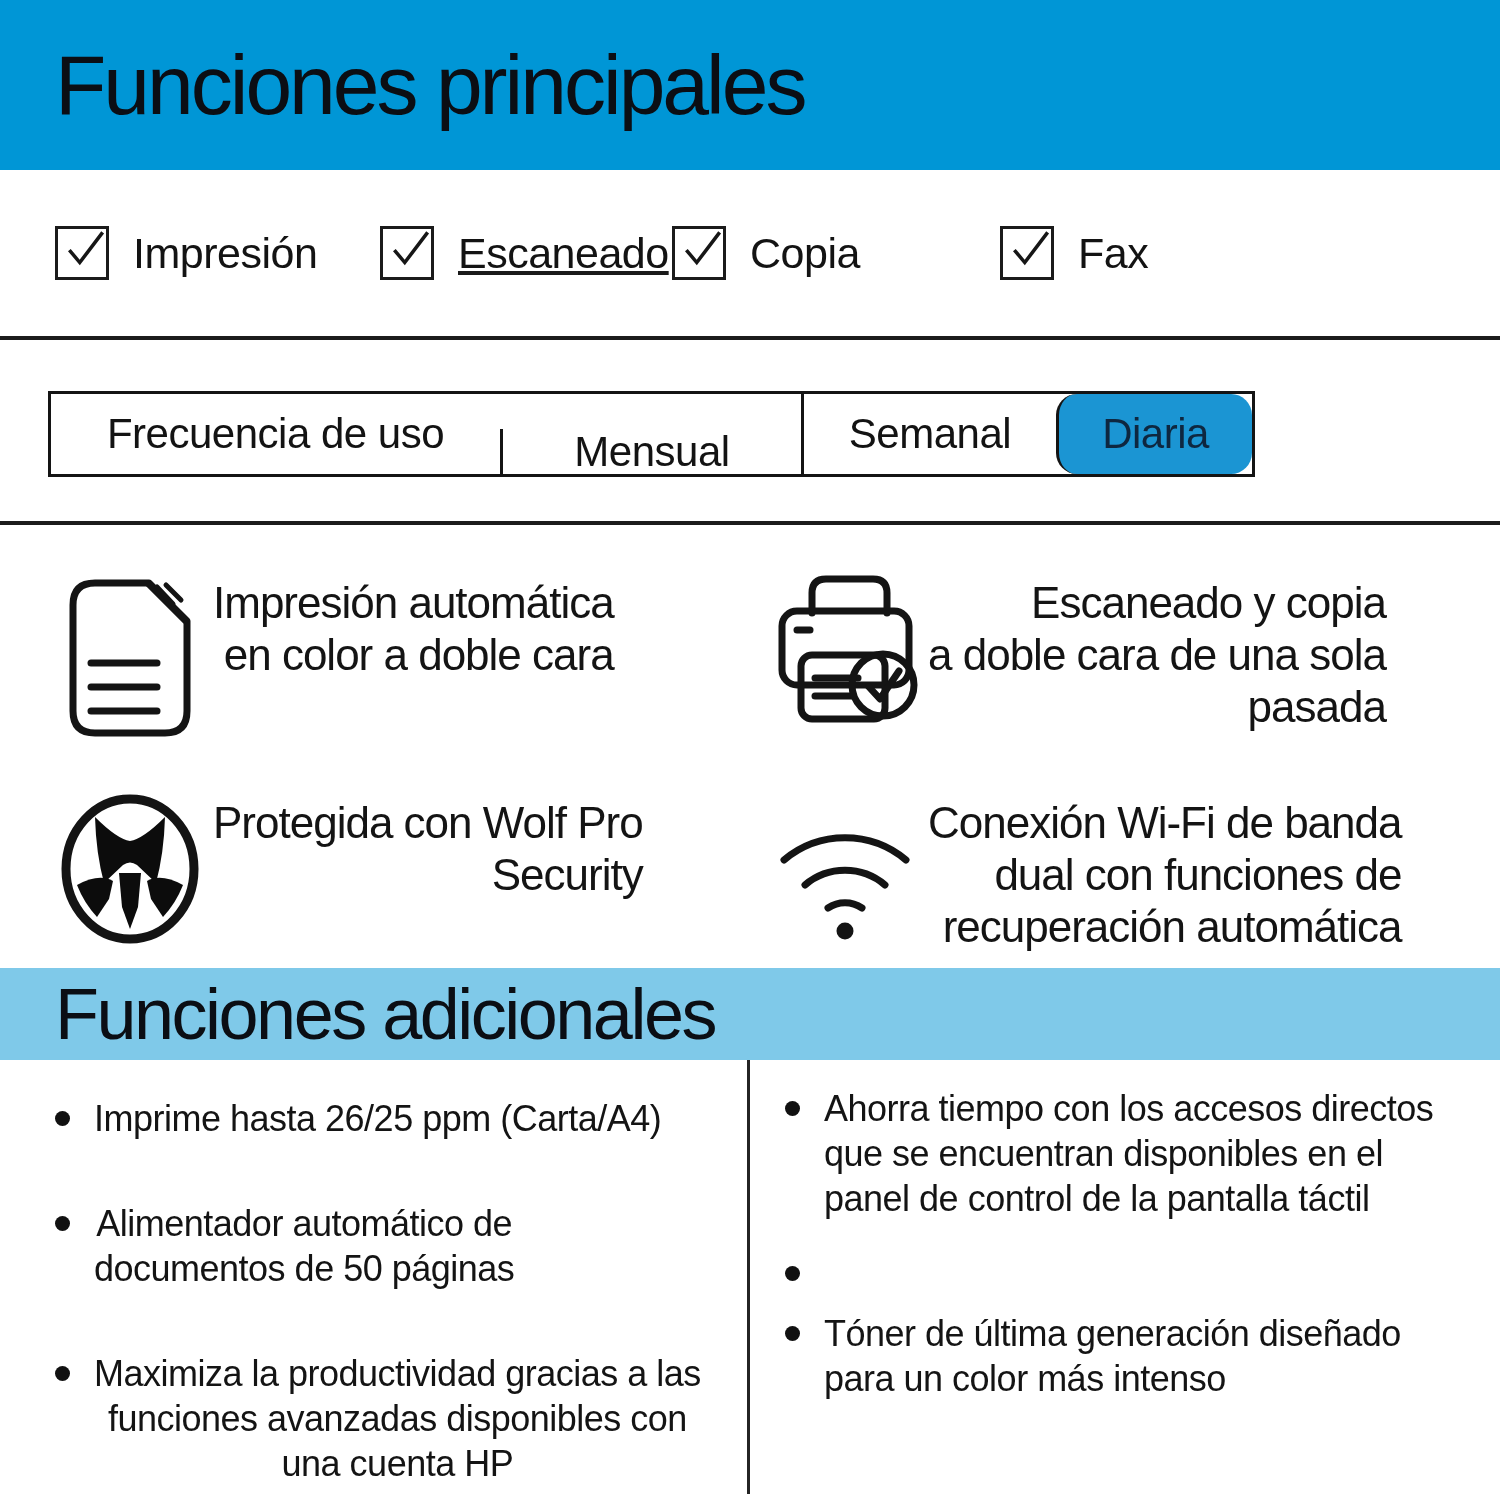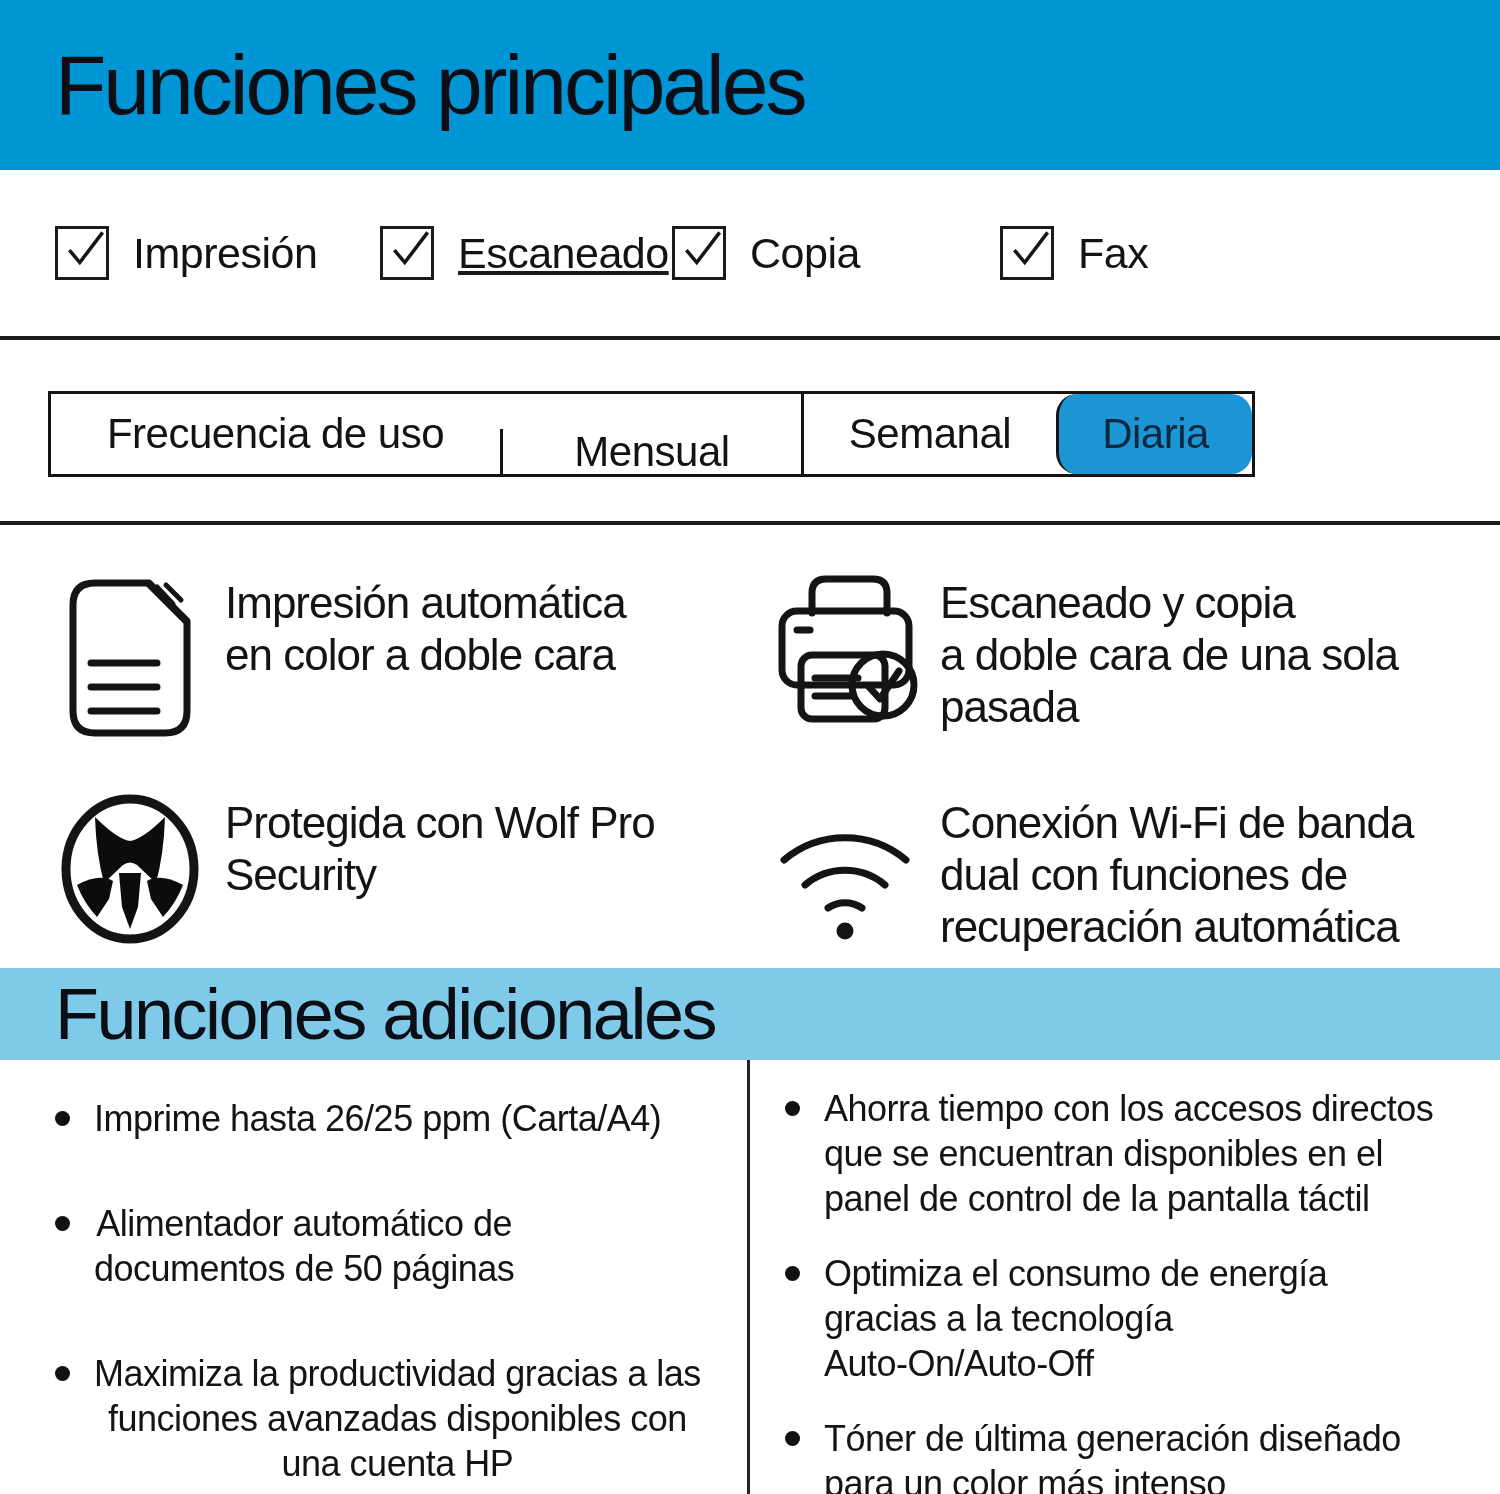--- a/index.html
+++ b/index.html
@@ -39,22 +39,22 @@
   .ft-cell:nth-child(2){width:301px;margin-top:35px;}
   .ft-cell:nth-child(3){width:255px;}
   .ft-cell:nth-child(4){width:196px;border-radius:21px;}
   .ft-cell.selected{background:#1b95d3;color:#0e2740;}
 
   
   .features{flex:none;height:443px;display:grid;grid-template-columns:715px 1fr;
             padding:48px 0 0 40px;row-gap:35px;box-sizing:border-box;}
   .feature{display:flex;align-items:flex-start;}
   .icon-box{width:150px;margin-left:15px;flex:none;display:flex;justify-content:center;align-items:flex-start;}
-  .f-text{margin-left:20px;padding-top:4px;font-size:44px;line-height:52px;letter-spacing:-1px;
-          white-space:pre-line;color:#141414;}
+  .f-text{margin-left:8px;padding-top:4px;font-size:44px;line-height:52px;letter-spacing:-1px;
+          white-space:pre-line;color:#141414;text-align:right;}
   .ic{stroke:#141414;fill:none;stroke-linecap:round;stroke-linejoin:round;}
 
   
   .additional{flex:1;display:flex;box-sizing:border-box;}
   .col{box-sizing:border-box;}
   .col-left{width:747px;padding:36px 12px 0 55px;}
   .col-right{flex:1;border-left:3px solid #242424;padding:26px 20px 0 35px;}
   .bullet{display:flex;align-items:flex-start;}
   .col-left .bullet{margin-bottom:60px;text-align:center;}
   .col-right .bullet{margin-bottom:30px;}
@@ -208,23 +208,20 @@
     </div>
     <div class="col col-right">
       <div class="bullet">
         <span class="dot"></span>
         <span class="b-text">Ahorra tiempo con los accesos directos
 que se encuentran disponibles en el
 panel de control de la pantalla táctil</span>
       </div>
       <div class="bullet">
         <span class="dot"></span>
-        <span class="b-text">Optimiza el consumo de energía
-gracias a la tecnología
-Auto-On/Auto-Off</span>
       </div>
       <div class="bullet">
         <span class="dot"></span>
         <span class="b-text">Tóner de última generación diseñado
 para un color más intenso</span>
       </div>
     </div>
   </section>
 
 </div>

